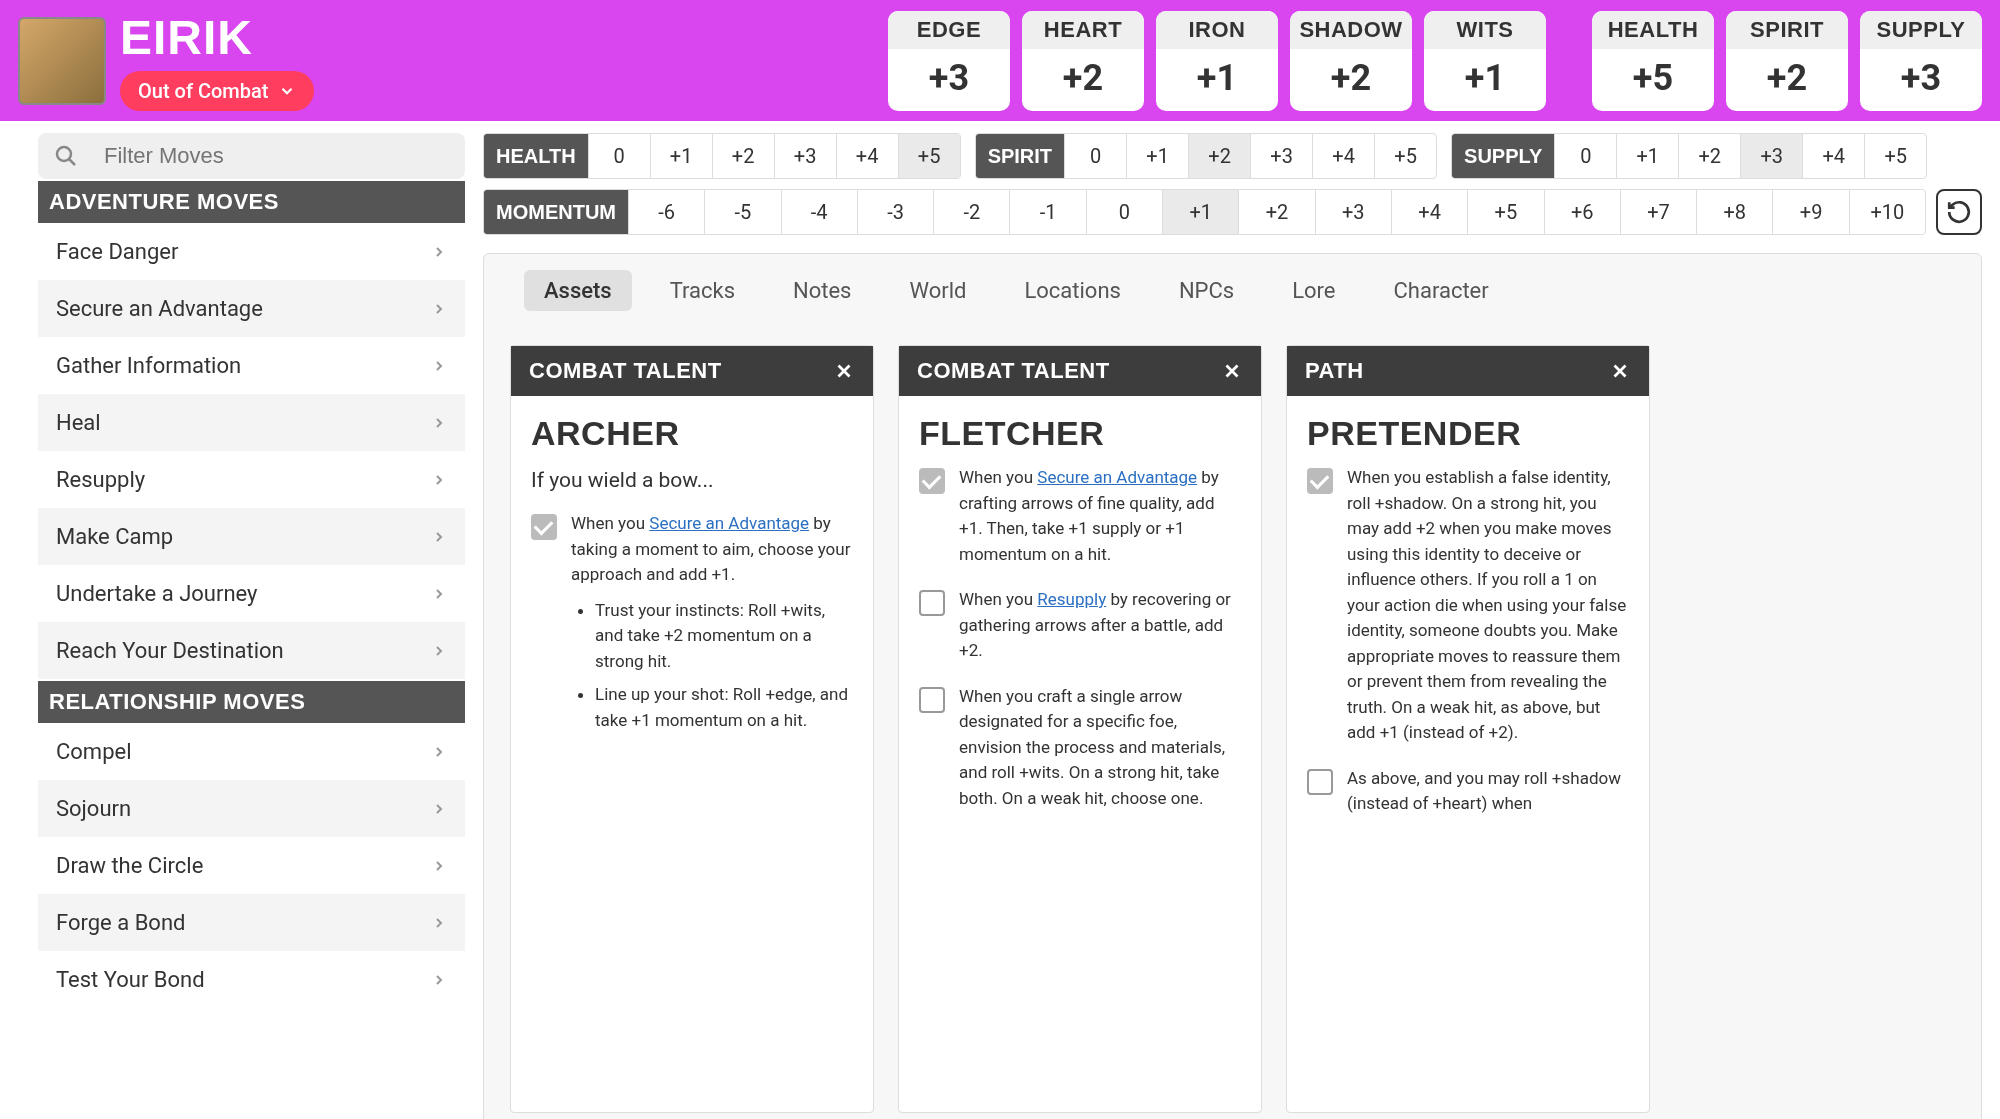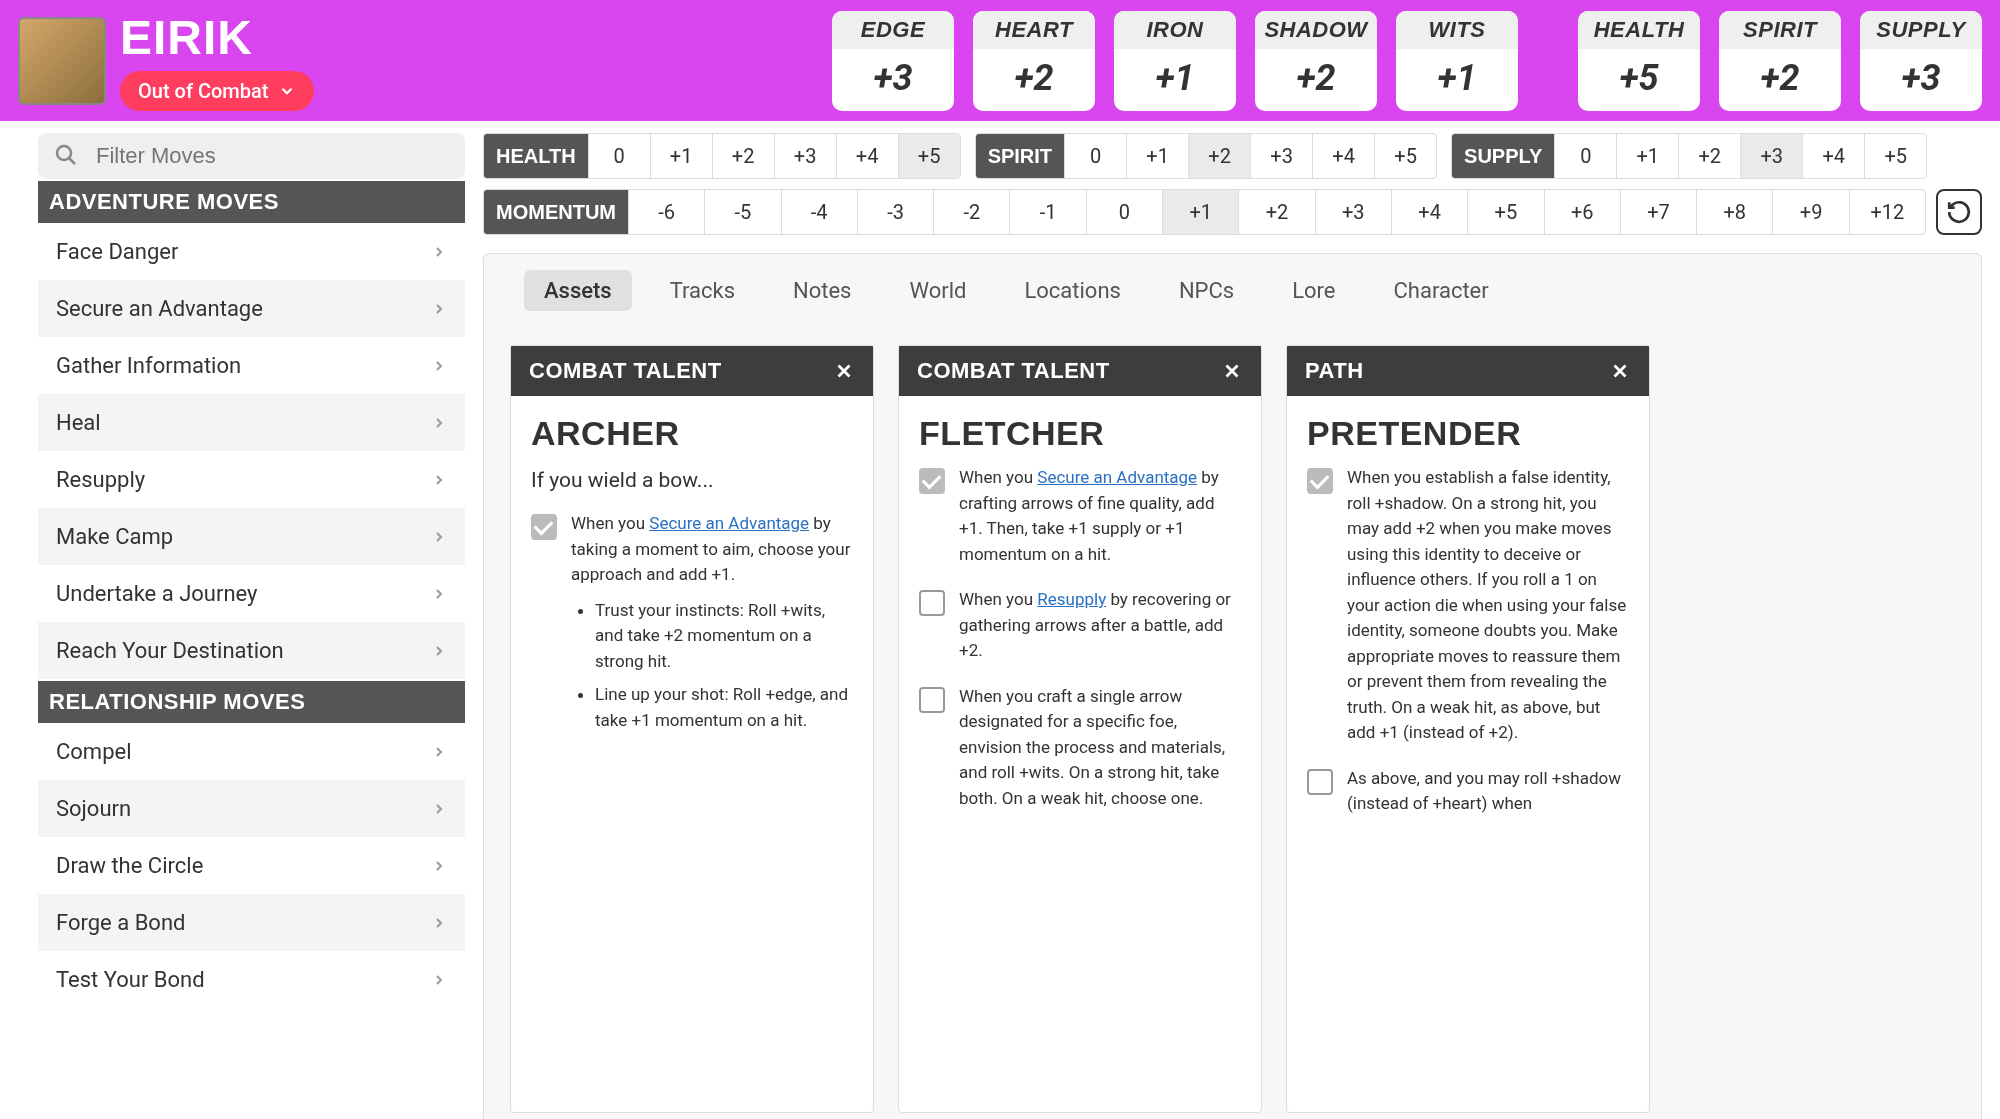--- a/index.html
+++ b/index.html
@@ -2,28 +2,28 @@
 <html><head>
 <meta charset="utf-8">
 <style>
 * { box-sizing: border-box; margin: 0; padding: 0; }
 body { font-family: -apple-system, BlinkMacSystemFont, "Segoe UI", Roboto, sans-serif; background: #fff; color: #333; font-size: 18px; overflow: hidden; }
 .header { background: #d946ef; color: #fff; display: flex; align-items: center; padding: 10px 18px; gap: 14px; }
 .avatar { width: 88px; height: 88px; border-radius: 6px; background: linear-gradient(135deg,#d4a76a,#8b6f3c); border: 2px solid #888; }
 .charname { font-family: "Arial Black", sans-serif; font-size: 48px; font-weight: 900; letter-spacing: 1px; }
 .status-pill { background: #ff3d5f; color: #fff; border-radius: 22px; padding: 8px 18px; display: inline-flex; align-items: center; gap: 10px; font-size: 20px; font-weight: 500; margin-top: 6px; cursor: pointer; }
 .status-pill svg { width: 18px; height: 18px; }
-.stats { margin-left: auto; display: flex; gap: 19px; font-style: italic; }
+.stats { margin-left: auto; display: flex; gap: 12px; }
 .statbox { background: #fff; border-radius: 10px; width: 122px; overflow: hidden; color: #333; text-align: center; }
 .statbox .lbl { background: #efefef; padding: 6px 4px; font-family: "Arial Narrow", sans-serif; font-size: 22px; font-weight: 700; letter-spacing: .5px; text-transform: uppercase; }
 .statbox .val { font-size: 36px; font-weight: 700; padding: 8px 0 12px; }
 .statgap { width: 22px; }
 .main { display: flex; height: calc(100vh - 108px); }
 .sidebar { width: 465px; padding: 12px 0 0 38px; overflow-y: auto; }
-.searchbox { background: #efefef; border-radius: 8px; display: flex; align-items: flex-start; padding: 10px 16px; gap: 18px; }
+.searchbox { background: #efefef; border-radius: 8px; display: flex; align-items: center; padding: 10px 16px; gap: 26px; }
 .searchbox input { border: none; background: transparent; font-size: 22px; color: #666; outline: none; flex: 1; }
 .section-hdr { background: #555; color: #fff; font-family: "Arial Narrow", sans-serif; font-size: 22px; font-weight: 700; padding: 8px 11px; text-transform: uppercase; letter-spacing: .5px; margin-top: 2px; }
 .move-row { display: flex; align-items: center; justify-content: space-between; padding: 16px 18px; font-size: 22px; cursor: pointer; }
 .move-row:nth-child(even) { background: #f4f4f4; }
 .move-row svg { width: 16px; height: 16px; color: #999; }
 .right { flex: 1; padding: 12px 18px 0 18px; display: flex; flex-direction: column; overflow: hidden; }
 .tracks { display: flex; gap: 14px; margin-bottom: 10px; }
 .track { display: flex; border: 1px solid #ddd; border-radius: 4px; overflow: hidden; }
 .track .tlbl { background: #555; color: #fff; font-family: "Arial Narrow", sans-serif; font-size: 20px; font-weight: 700; padding: 8px 12px; text-transform: uppercase; display: flex; align-items: center; }
 .track .cell { width: 62px; text-align: center; padding: 10px 0; font-size: 20px; border-left: 1px solid #ddd; cursor: pointer; }
@@ -237,21 +237,21 @@
           <div class="cell">0</div>
           <div class="cell sel">+1</div>
           <div class="cell">+2</div>
           <div class="cell">+3</div>
           <div class="cell">+4</div>
           <div class="cell">+5</div>
           <div class="cell">+6</div>
           <div class="cell">+7</div>
           <div class="cell">+8</div>
           <div class="cell">+9</div>
-          <div class="cell">+12</div>
+          <div class="cell">+10</div>
         </div>
         <div class="reset">
           <svg width="26" height="26" viewBox="0 0 24 24" fill="none" stroke="#333" stroke-width="2.5">
             <path d="M3 12a9 9 0 1 0 3-6.7L3 8"></path>
             <path d="M3 3v5h5"></path>
           </svg>
         </div>
       </div>
     <div class="panel">
       <div class="tabs" id="tabs-row">

